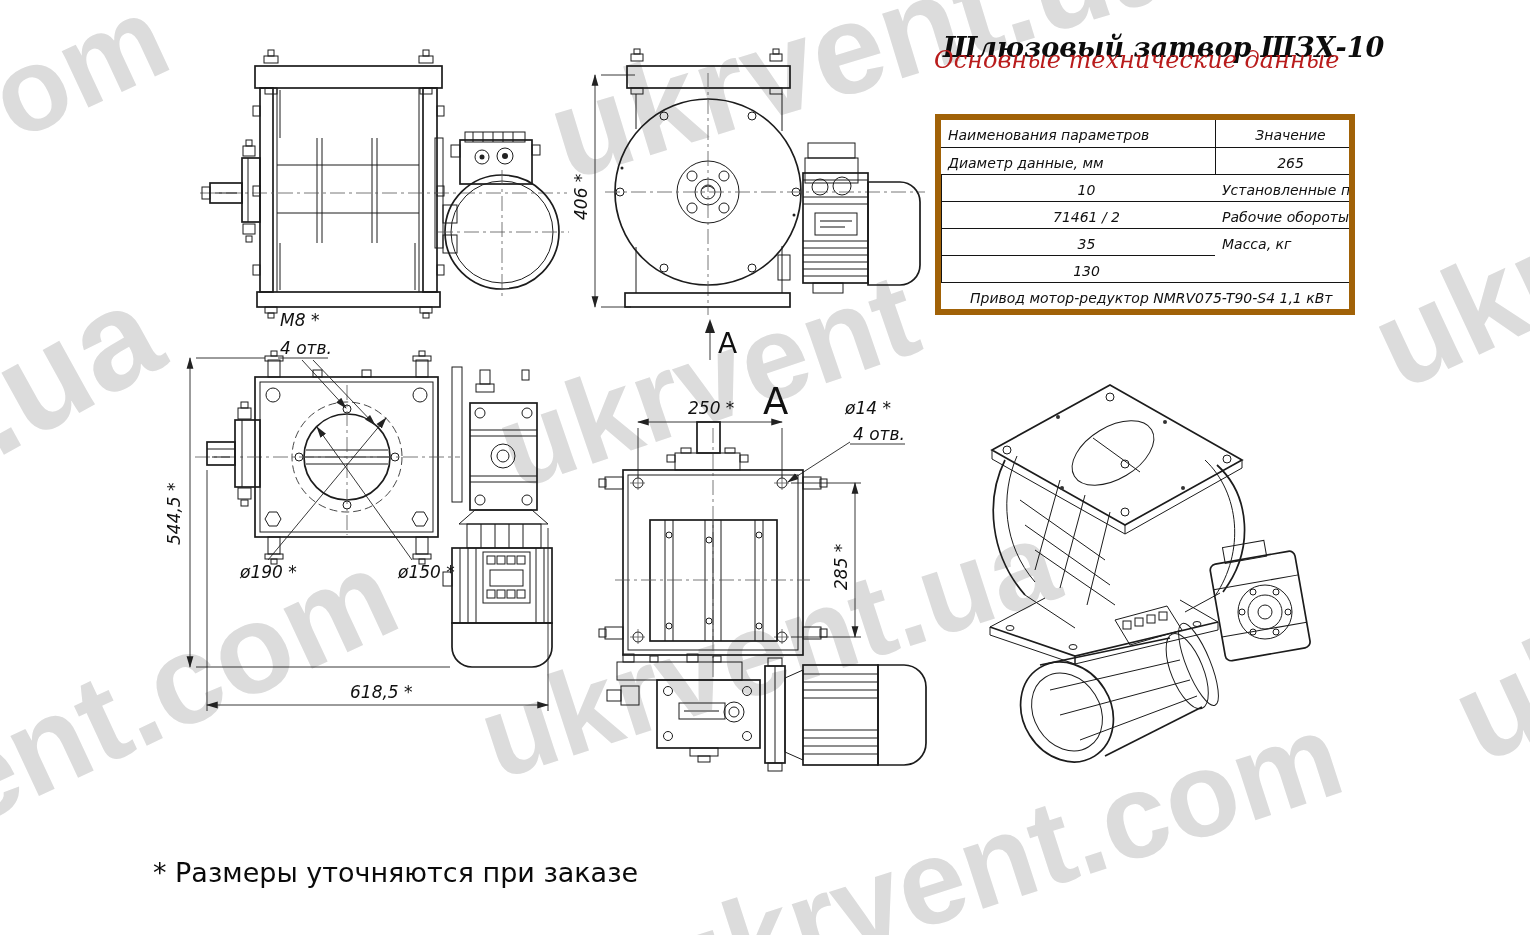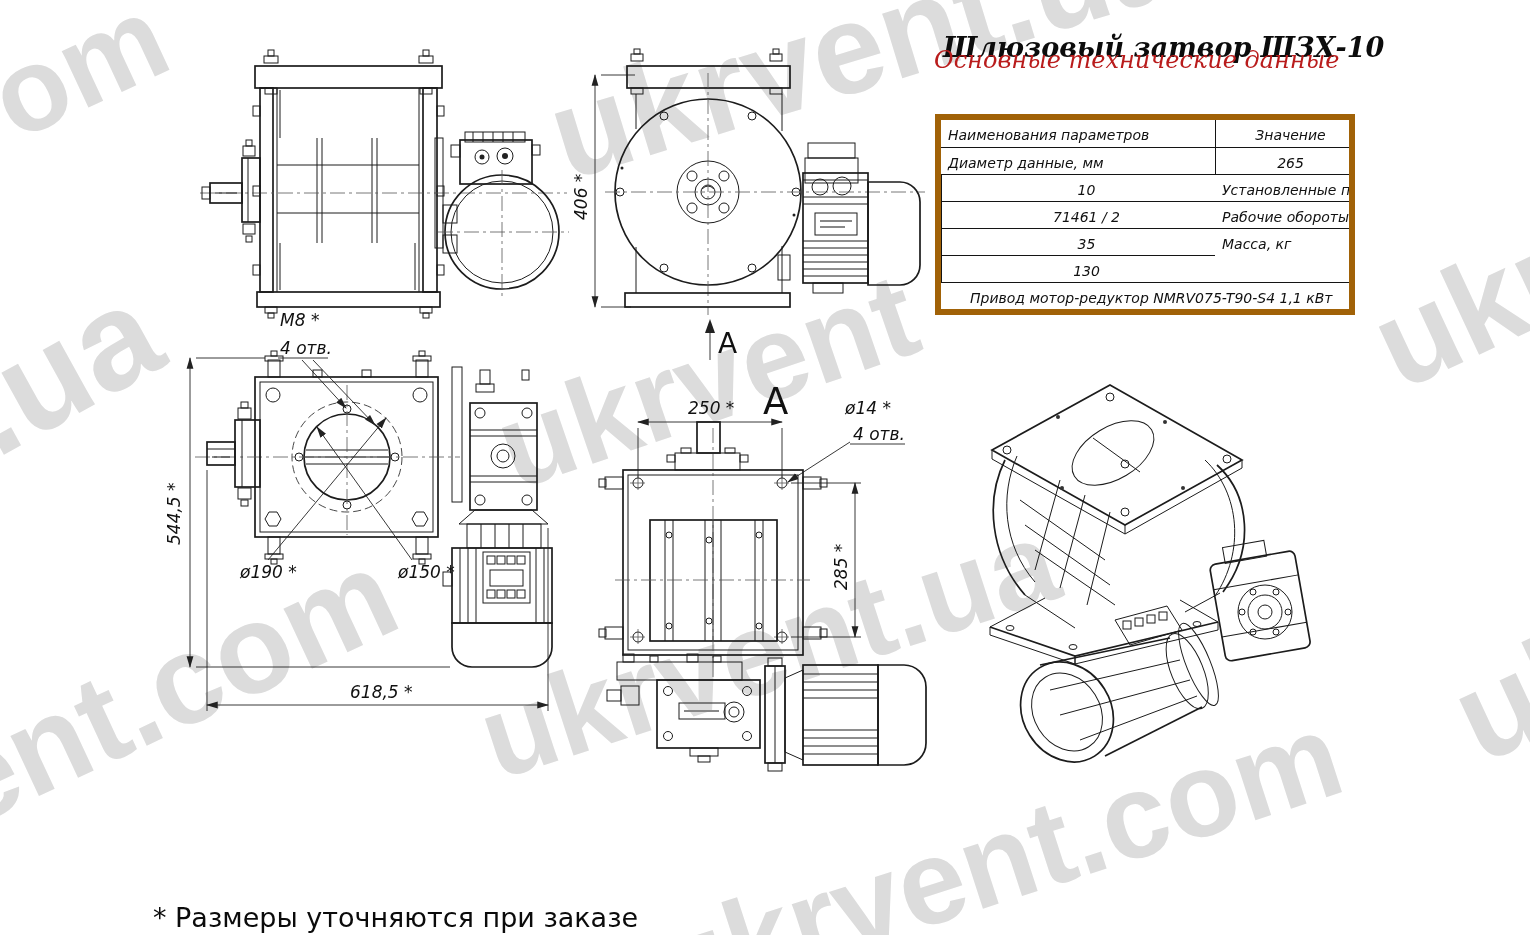--- a/index.html
+++ b/index.html
@@ -25,21 +25,21 @@
          font-style:italic;font-weight:normal;font-size:24px;color:#b91c1c;white-space:nowrap;}
   .spec{position:absolute;left:935px;top:114px;width:420px;height:201px;z-index:2;
         display:grid;grid-template-columns:274px 1fr;grid-auto-rows:1fr;
         border:6px solid #a16207;box-sizing:border-box;
         font-style:italic;font-size:14px;color:#111;}
   .spec .c{border-top:1.4px solid #141414;padding:3px 0 0 7px;display:flex;align-items:center;
            box-sizing:border-box;white-space:nowrap;overflow:hidden;}
   .spec .c.v{border-left:1.4px solid #141414;justify-content:center;padding-left:16px;}
   .spec .c.h{border-top:none;}
   .spec .c.span{grid-column:1 / 3;padding-left:29px;}
-  .note{position:absolute;left:153px;top:902px;z-index:2;font-size:27px;color:#0b0b0b;
+  .note{position:absolute;left:153px;top:857px;z-index:2;font-size:27px;color:#0b0b0b;
         font-family:"DejaVu Sans",sans-serif;white-space:nowrap;}
 </style>
 </head>
 <body>
 
 <div class="canvas">
 
   <div class="wm" style="left:-10px;top:8px;font-size:118px;transform:rotate(-25deg);">om</div>
   <div class="wm" style="left:540px;top:-20px;font-size:128px;transform:rotate(-17deg);">ukrvent.ua</div>
   <div class="wm" style="left:1360px;top:190px;font-size:128px;transform:rotate(-25deg);">ukrvent</div>

